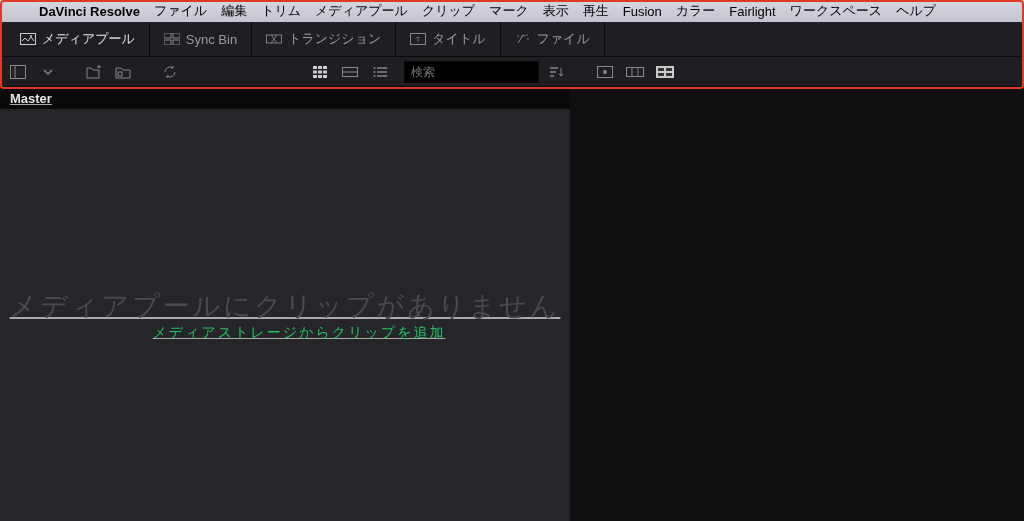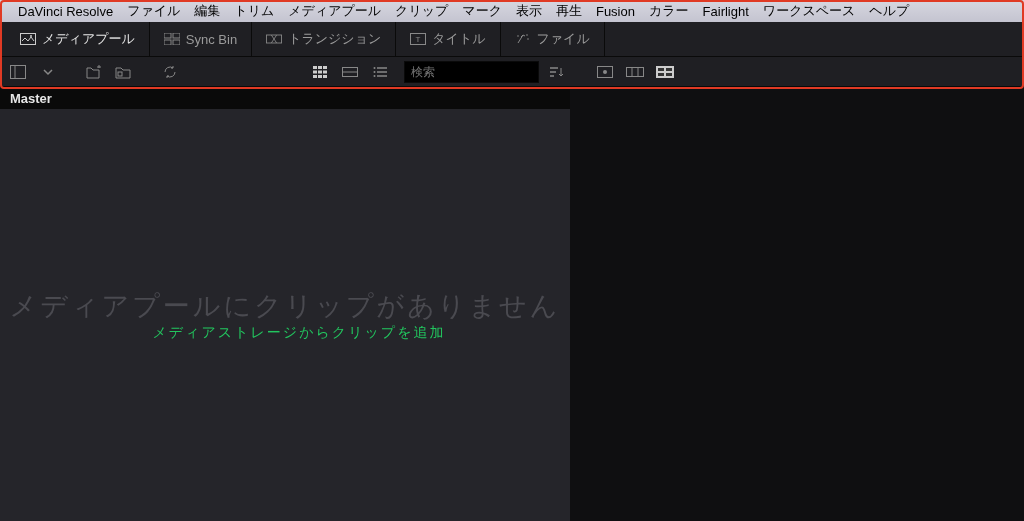--- a/index.html
+++ b/index.html
@@ -28,21 +28,21 @@
       height: 22px;
       background: linear-gradient(#d7d7e0, #c4c4d0);
       display: flex;
       align-items: center;
       font-size: 13px;
       color: #000;
       padding: 0 8px;
       gap: 0;
     }
     .menubar .apple-icon { margin-right: 10px; font-size: 14px; }
-    .menubar .app-name { font-weight: 400; margin-right: 14px; }
+    .menubar .app-name { font-weight: 700; margin-right: 14px; margin-left: 21px; }
     .menubar .menu-item { margin-right: 14px; cursor: default; white-space: nowrap; }
     
     .tabbar {
       height: 35px;
       background: #1f1f23;
       display: flex;
       align-items: center;
       border-bottom: 1px solid #0a0a0a;
       padding: 0 6px;
     }
@@ -109,20 +109,21 @@
     }
     .toolbar2 .right-group {
       display: flex;
       gap: 6px;
       margin-left: 18px;
     }
     
     .content {
       display: flex;
       height: calc(521px - 22px - 35px - 30px);
+      text-decoration: underline;
     }
     .left-pane {
       width: 570px;
       background: #25252a;
       display: flex;
       flex-direction: column;
     }
     .master-label {
       background: #0a0a0a;
       color: #e6e6e6;

